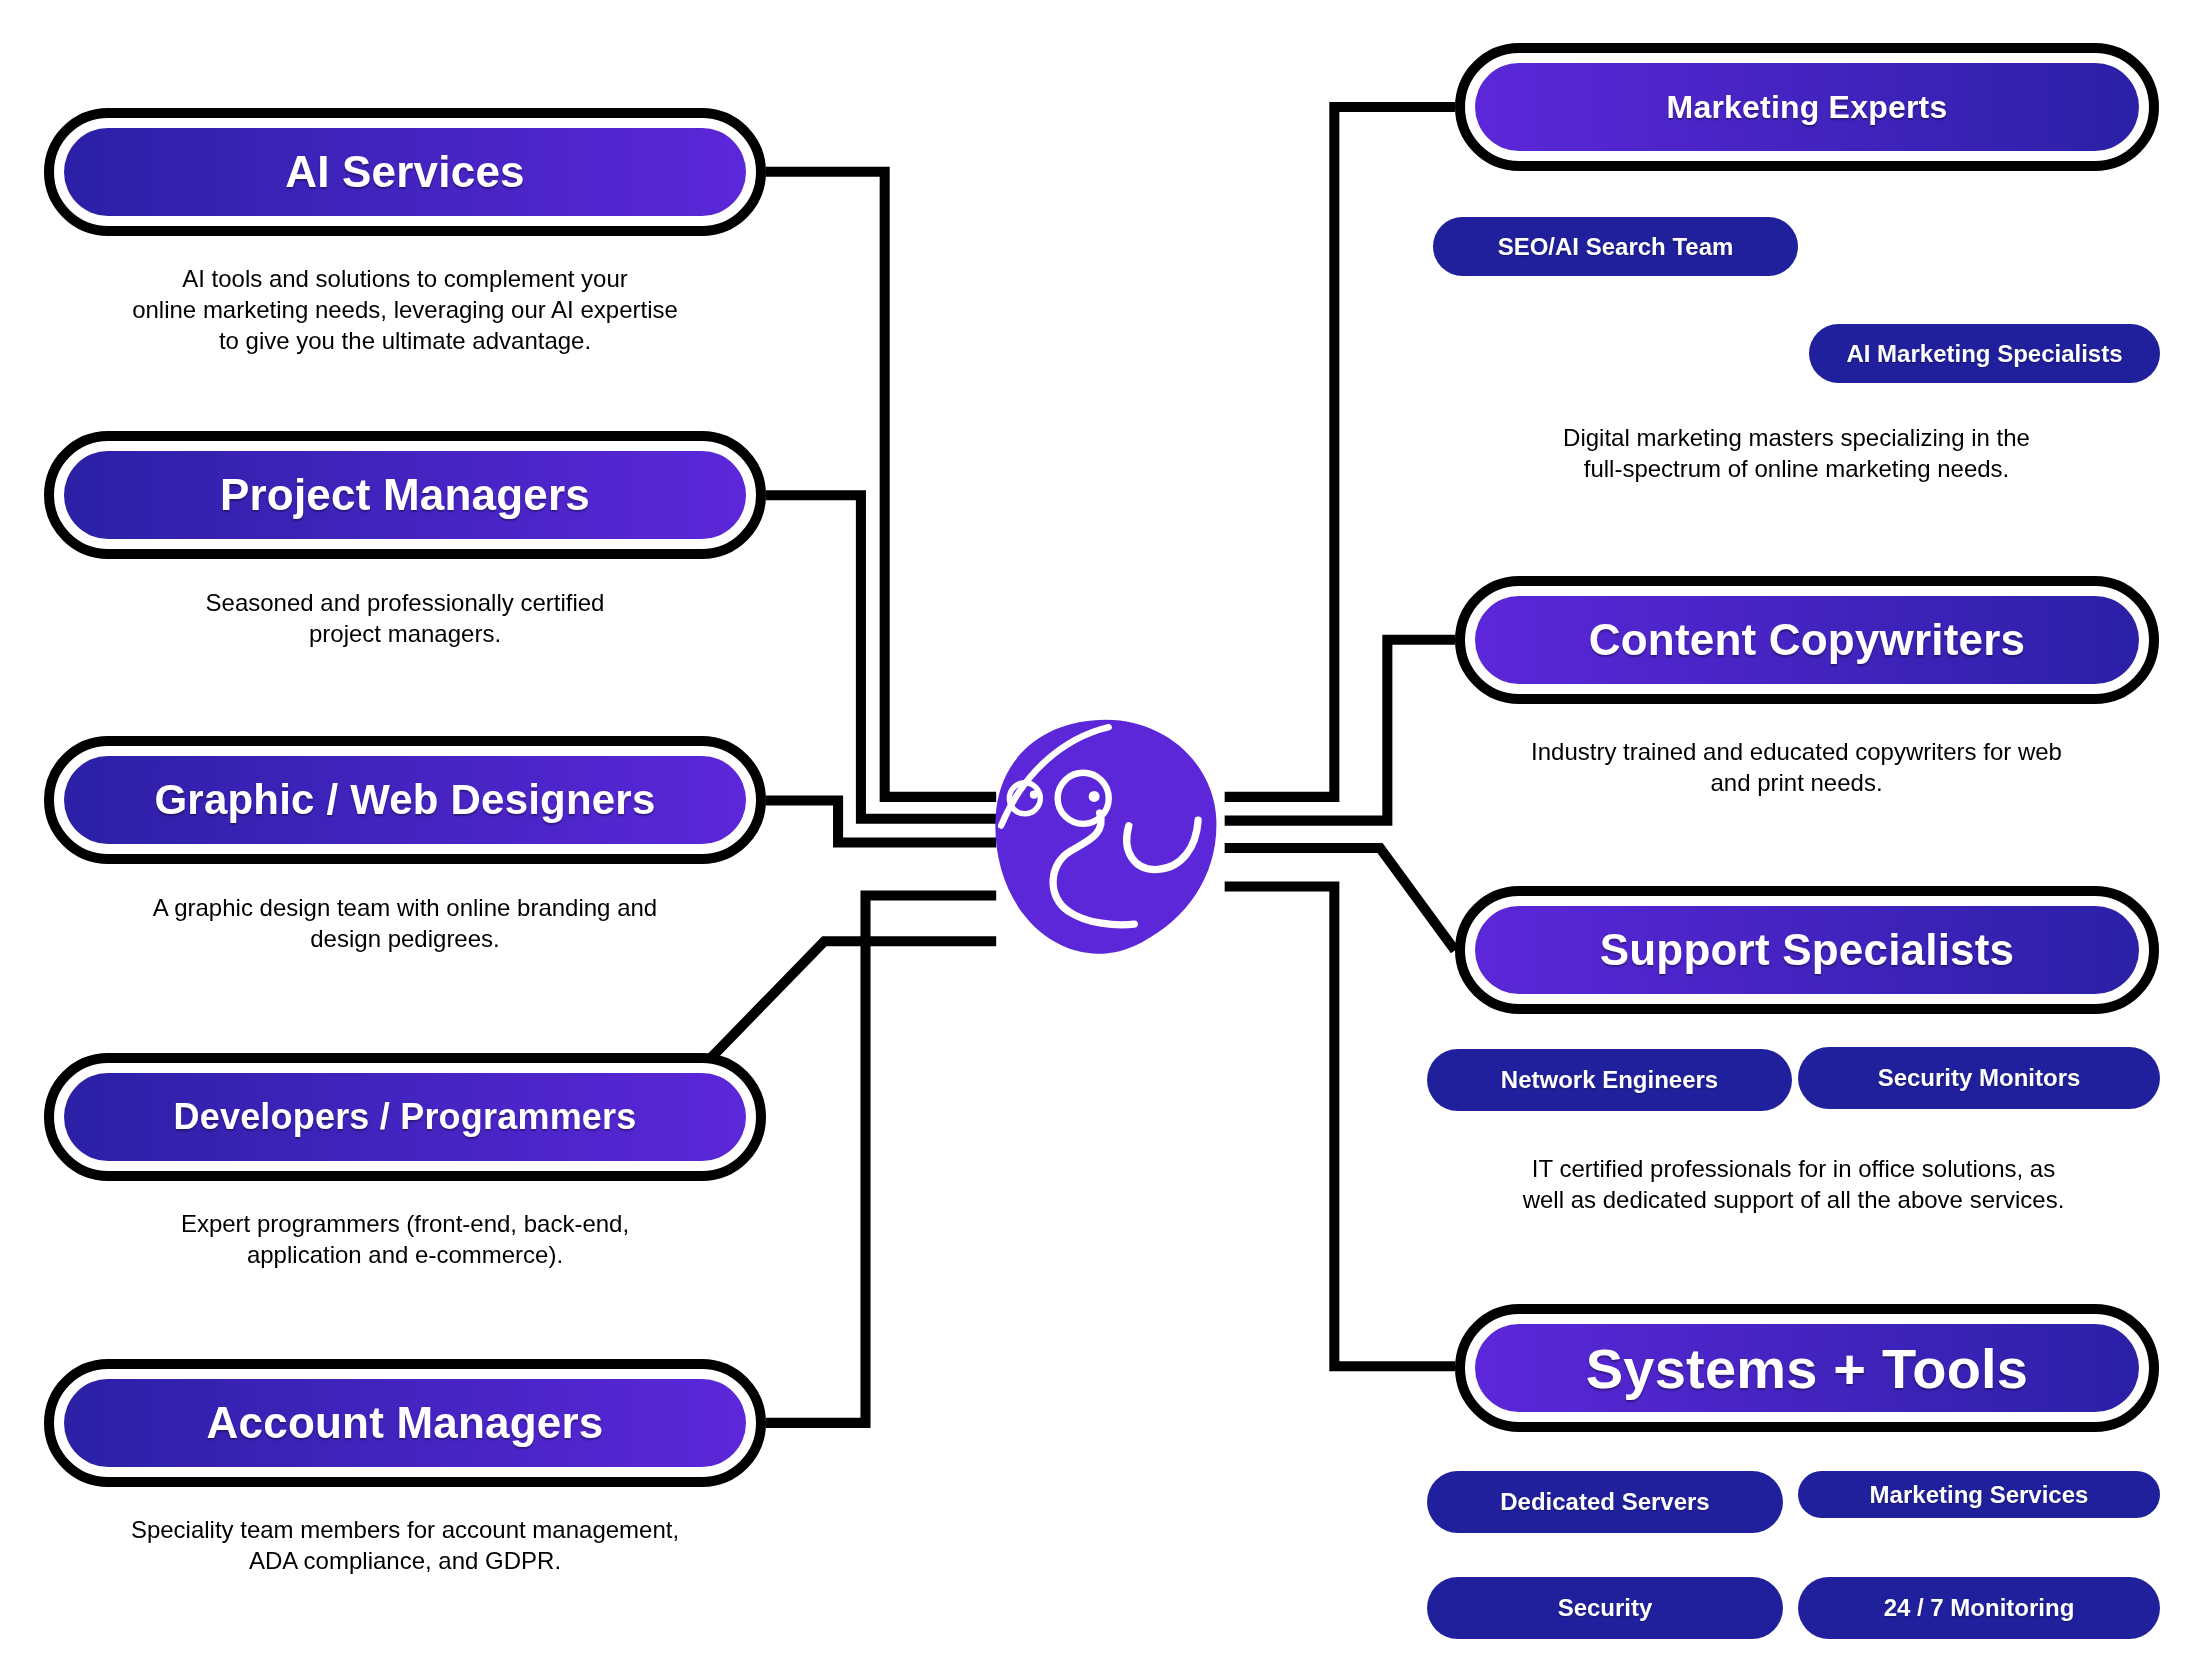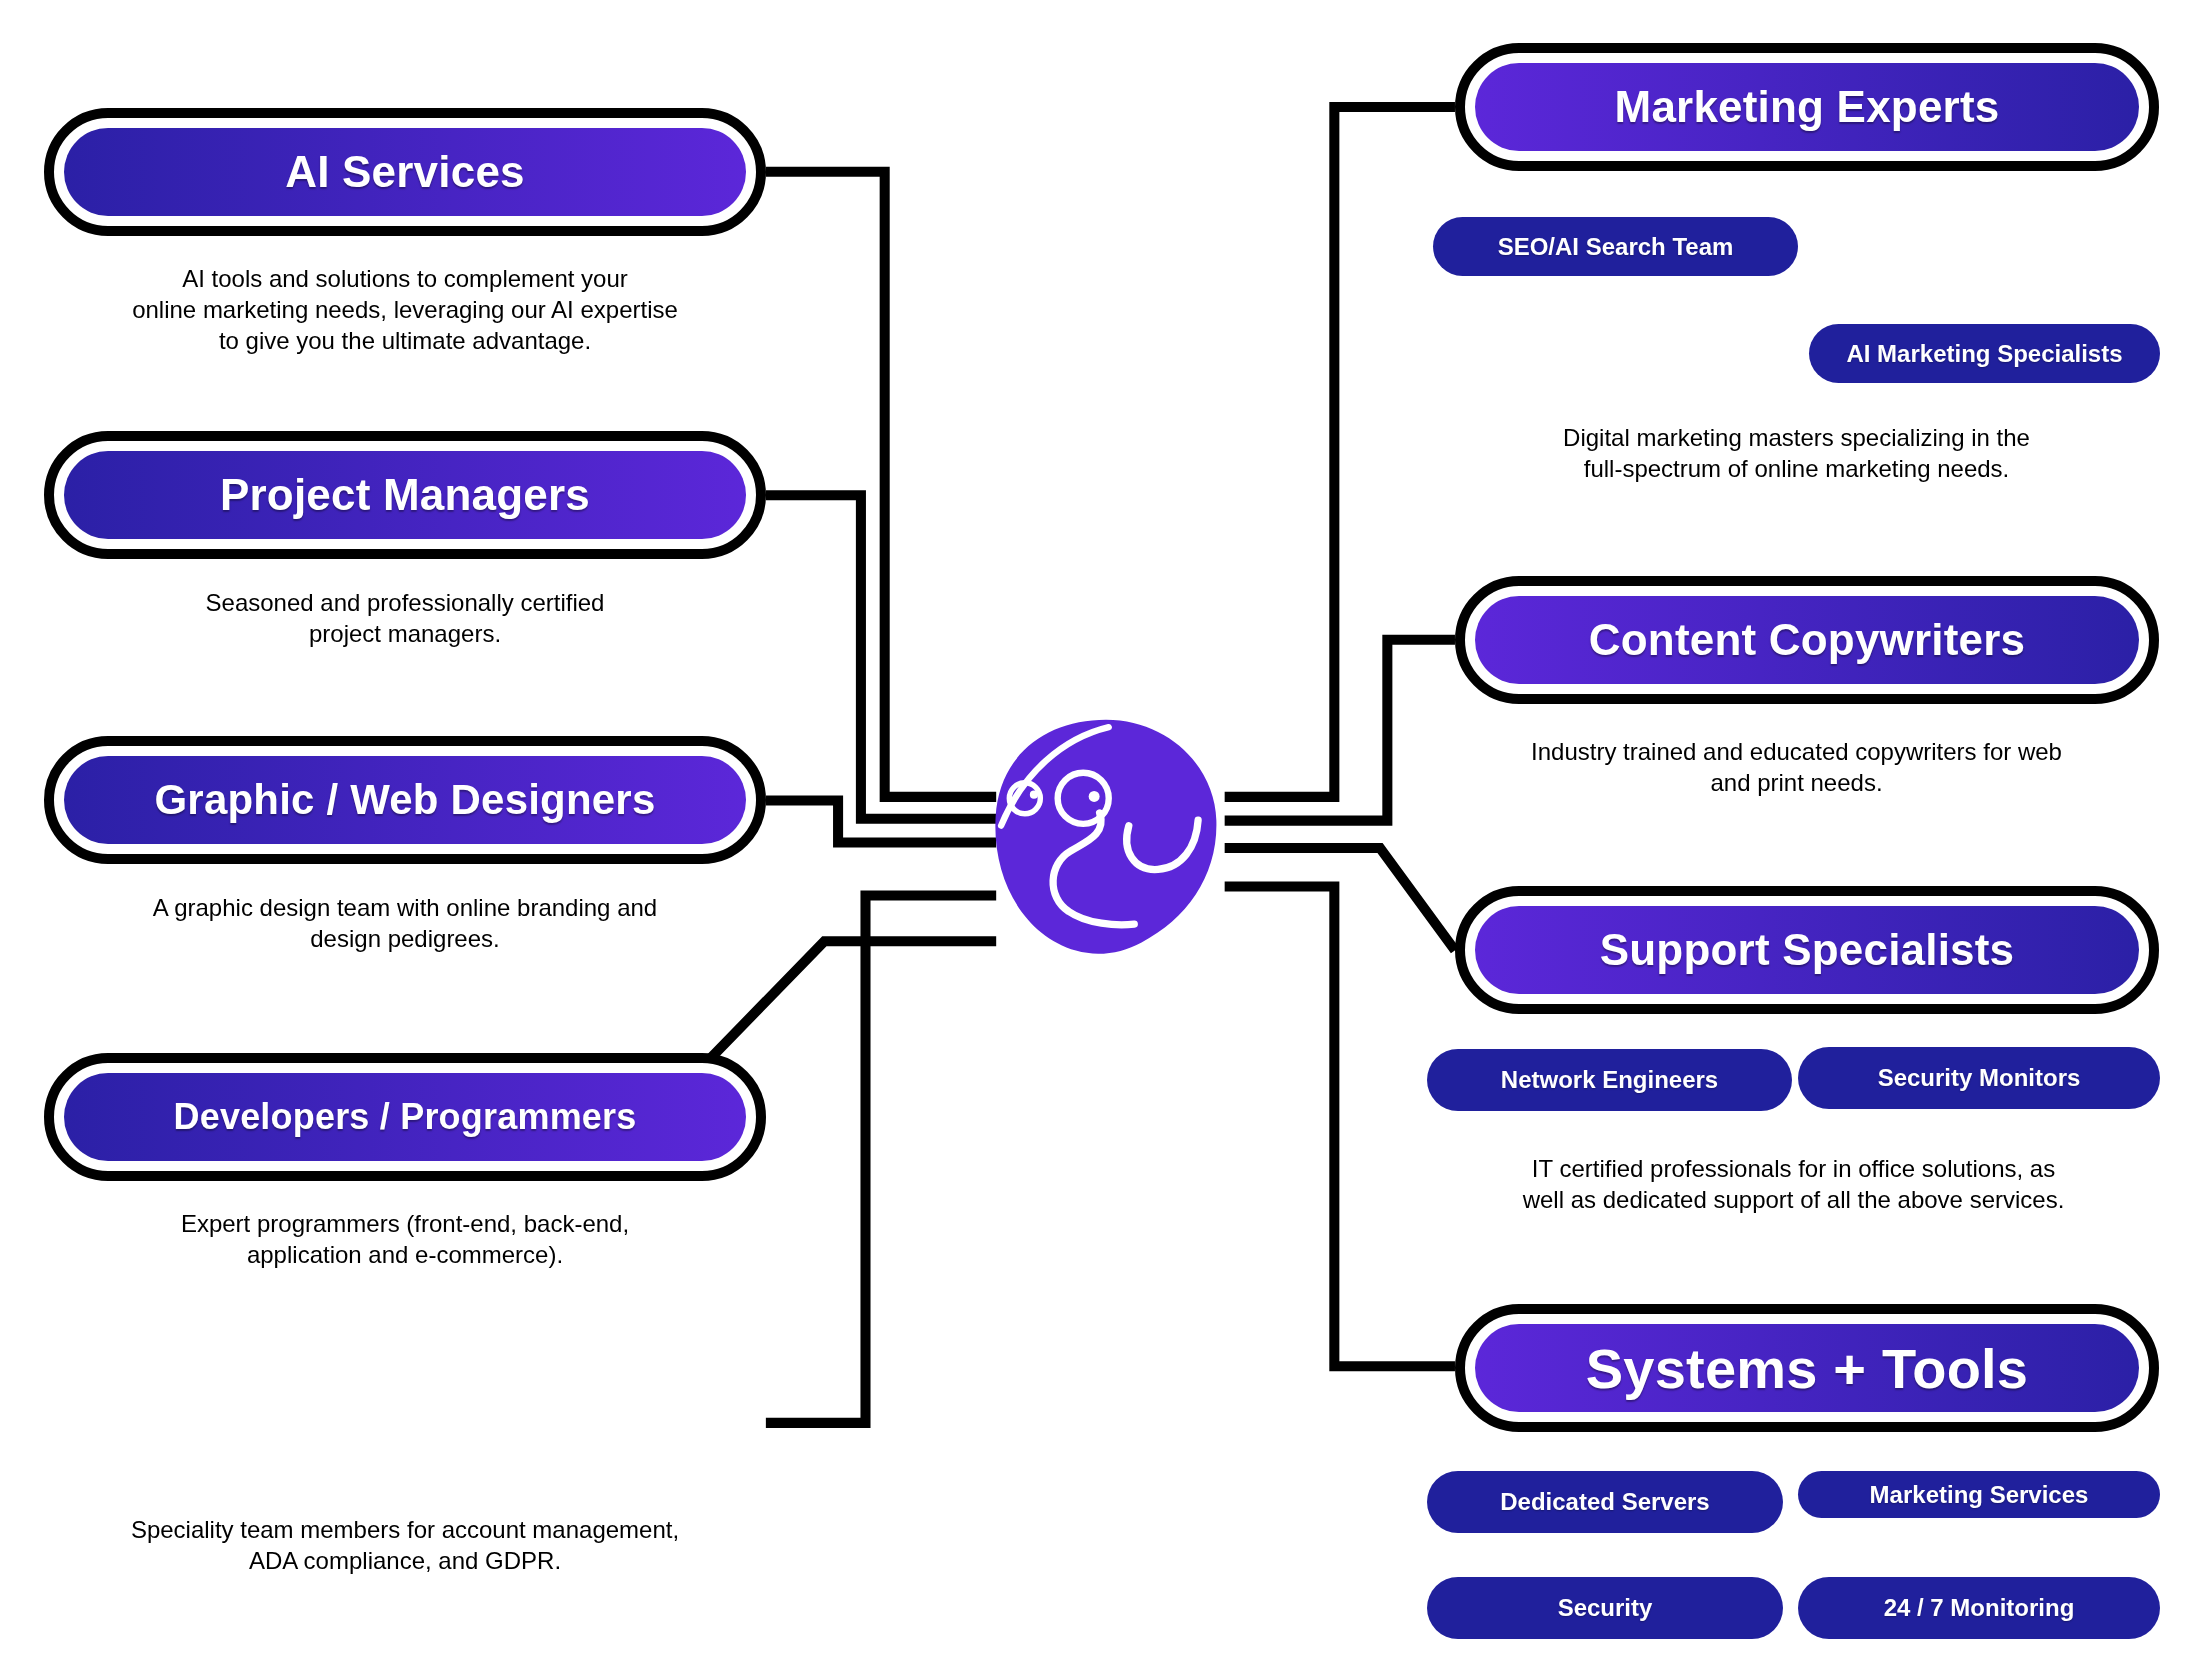--- a/index.html
+++ b/index.html
@@ -155,20 +155,25 @@
 design pedigrees.</div>
 
   <div class="node" style="left:44px; top:1053px; width:722px; height:128px;">
     <div class="node-inner">
       <span class="node-label" style="font-size:36px;">Developers / Programmers</span>
     </div>
   </div>
   <div class="caption" style="left:44px; top:1208px; width:722px;">Expert programmers (front-end, back-end,
 application and e-commerce).</div>
 
+  <div class="node" style="left:44px; top:1359px; width:722px; height:128px;">
+    <div class="node-inner">
+      <span class="node-label" style="font-size:44px;">Account Managers</span>
+    </div>
+  </div>
   <div class="caption" style="left:44px; top:1514px; width:722px;">Speciality team members for account management,
 ADA compliance, and GDPR.</div>
 
   <div id="hub">
     <svg viewBox="0 0 250 262" width="228" height="239" aria-hidden="true">
       <g>
         <path d="M125 2
                  C 60 2, 8 40, 4 108
                  C 0 176, 34 238, 92 255
                  C 116 262, 142 258, 164 246
@@ -190,21 +195,21 @@
 
         <path d="M 150 118
                  C 142 146, 156 168, 182 166
                  C 208 164, 224 142, 226 112" fill="none" stroke="#ffffff" stroke-width="8" stroke-linecap="round"></path>
       </g>
     </svg>
   </div>
 
   <div class="node" style="left:1455px; top:43px; width:704px; height:128px;">
     <div class="node-inner rev">
-      <span class="node-label" style="font-size:44px;">Marketing Experts</span>
+      <span class="node-label" style="font-size:32px;">Marketing Experts</span>
     </div>
   </div>
   <div class="subpill" style="left:1433px; top:217px; width:365px; height:59px;">
     <span>SEO/AI Search Team</span>
   </div>
   <div class="subpill" style="left:1809px; top:324px; width:351px; height:59px;">
     <span>AI Marketing Specialists</span>
   </div>
   <div class="caption" style="left:1433px; top:422px; width:727px;">Digital marketing masters specializing in the
 full-spectrum of online marketing needs.</div>

